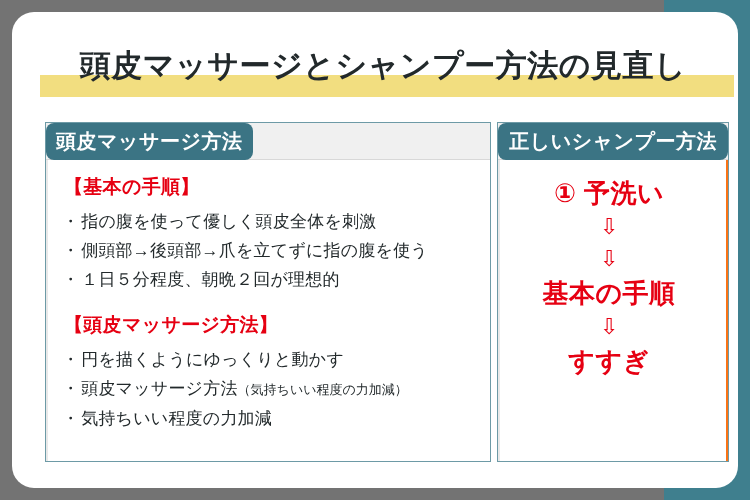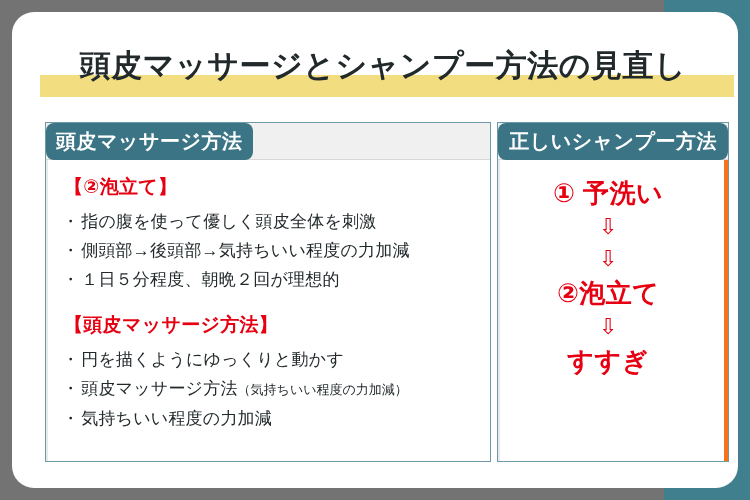--- a/index.html
+++ b/index.html
@@ -117,21 +117,21 @@
     height: 301px;
     box-sizing: border-box;
     padding: 10px 10px 0 14px;
   }
   .panel-left .panel-body {
     border-left: 2px solid #e9e9e9;
   }
   .panel-right .panel-body {
     padding: 10px 14px 0 6px;
     border-left: 2px solid #e9e9e9;
-    border-right: 4px solid #f97316;
+    border-right: 2px solid #f97316;
   }
 
   
   .section-heading {
     color: #e60012;
     font-size: 19px;
     font-weight: bold;
     margin: 4px 0 7px 2px;
     letter-spacing: 0.3px;
     white-space: nowrap;
@@ -190,27 +190,27 @@
     </div>
 
     <div class="panels">
 
       <div class="panel panel-left">
         <div class="panel-headbar">
           <div class="panel-tab">頭皮マッサージ方法</div>
         </div>
         <div class="panel-body">
 
-          <div class="section-heading">【②泡立て】</div>
+          <div class="section-heading">【基本の手順】</div>
           <ul class="bullet-list">
             <li class="bullet-item">
               <span class="dot">・</span><span>指の腹を使って優しく頭皮全体を刺激</span>
             </li>
             <li class="bullet-item">
-              <span class="dot">・</span><span>側頭部→後頭部→気持ちいい程度の力加減</span>
+              <span class="dot">・</span><span>側頭部→後頭部→爪を立てずに指の腹を使う</span>
             </li>
             <li class="bullet-item">
               <span class="dot">・</span><span>１日５分程度、朝晩２回が理想的</span>
             </li>
           </ul>
 
           <div class="section-heading second">【頭皮マッサージ方法】</div>
           <ul class="bullet-list">
             <li class="bullet-item">
               <span class="dot">・</span><span>円を描くようにゆっくりと動かす</span>
@@ -228,21 +228,21 @@
 
       <div class="panel panel-right">
         <div class="panel-headbar">
           <div class="panel-tab">正しいシャンプー方法</div>
         </div>
         <div class="panel-body">
           <div class="flow">
             <div class="flow-step">① 予洗い</div>
             <div class="flow-arrow">⇩</div>
             <div class="flow-arrow">⇩</div>
-            <div class="flow-step">②泡立て</div>
+            <div class="flow-step">基本の手順</div>
             <div class="flow-arrow">⇩</div>
             <div class="flow-step">すすぎ</div>
           </div>
         </div>
       </div>
 
     </div>
   </div>
 </div>
 

